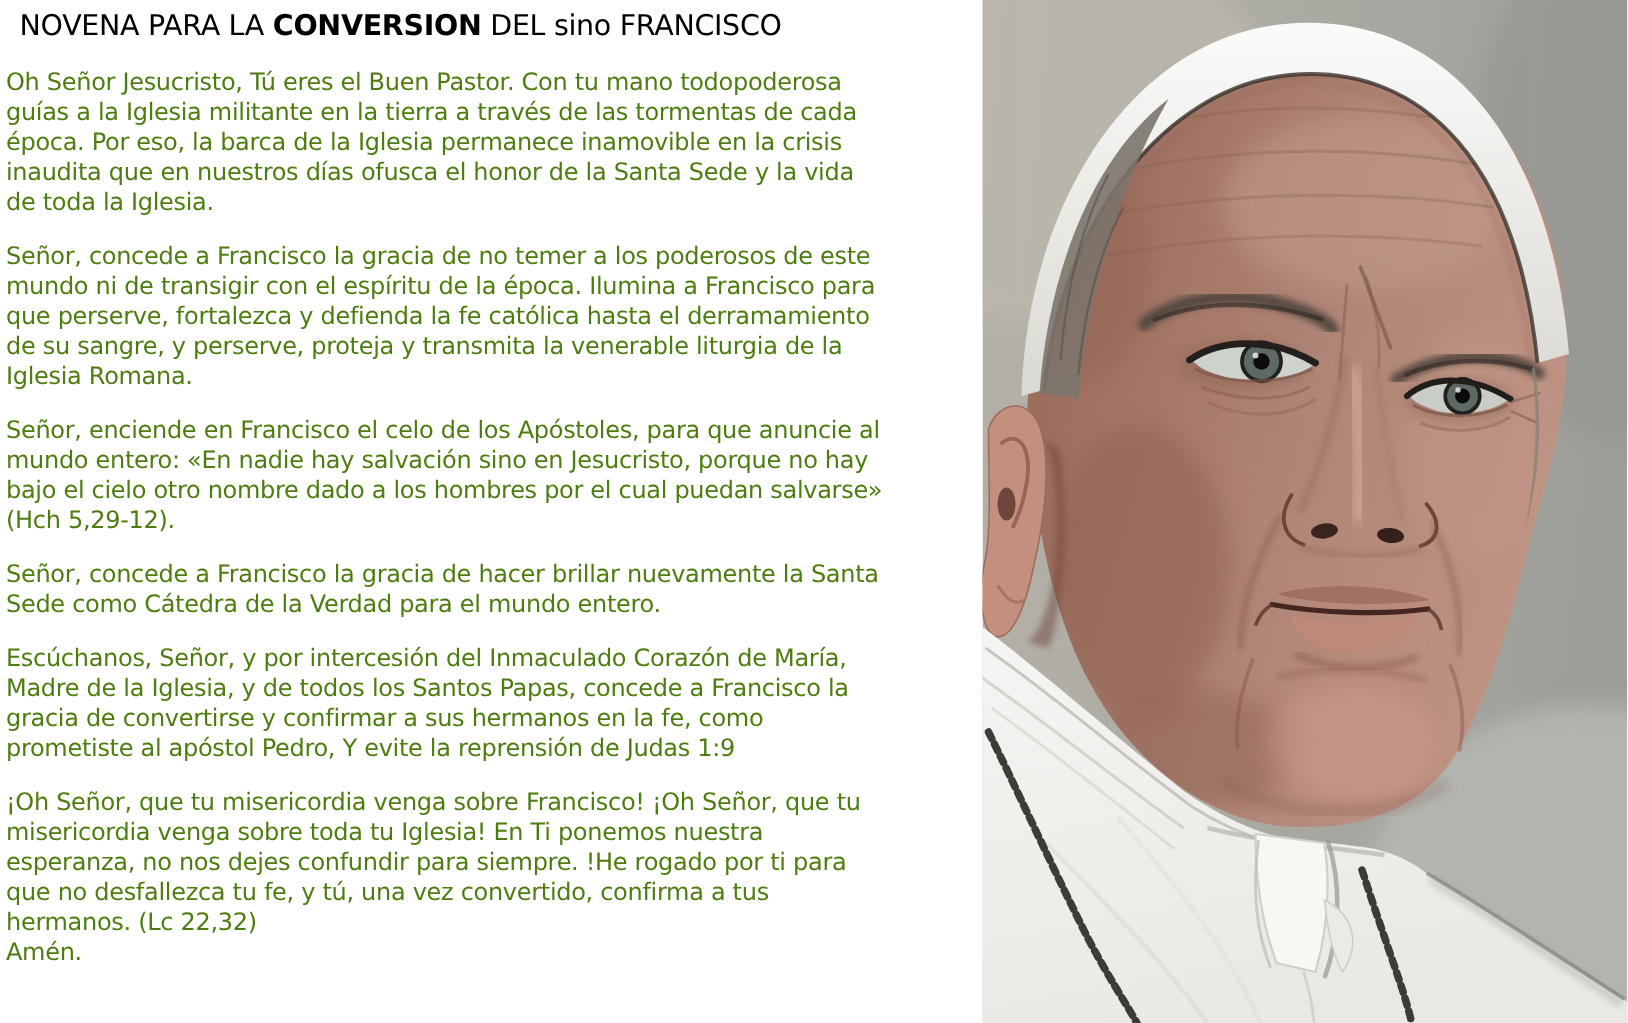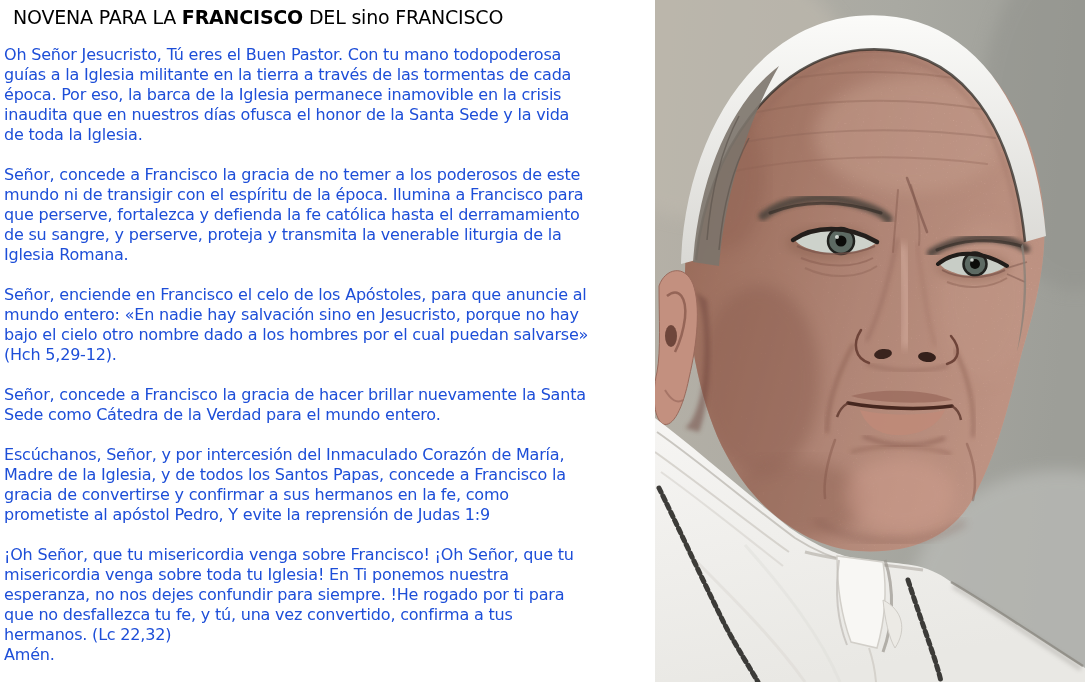--- a/index.html
+++ b/index.html
@@ -12,36 +12,36 @@
     position:absolute;left:4px;top:0;width:690px;z-index:1;
   }
   .title{
     margin:0;padding:6px 0 0 9px;
     font-size:19px;line-height:23px;font-weight:400;color:#000000;
     letter-spacing:-0.2px;white-space:pre;
   }
   .title .bold{font-weight:700;}
   .para{
     margin:16px 0 0 0;
-    font-size:16px;line-height:20px;color:#1d4ed8;
+    font-size:16px;line-height:20px;color:#4d7c0f;
     letter-spacing:-0.2px;white-space:pre;
   }
-  .para + .para{margin-top:20px;}
+  .para + .para{}
   .photo{
     position:absolute;left:655px;top:0;width:430px;height:682px;z-index:2;
   }
   .photo svg{display:block;}
 </style>
 </head>
 <body>
 
 <div class="page">
 
   <div class="text-col">
-    <h1 class="title"><span>NOVENA PARA LA </span><span class="bold">FRANCISCO</span><span> DEL sino FRANCISCO</span></h1>
+    <h1 class="title"><span>NOVENA PARA LA </span><span class="bold">CONVERSION</span><span> DEL sino FRANCISCO</span></h1>
 
     <div class="para">Oh Señor Jesucristo, Tú eres el Buen Pastor. Con tu mano todopoderosa
 guías a la Iglesia militante en la tierra a través de las tormentas de cada
 época. Por eso, la barca de la Iglesia permanece inamovible en la crisis
 inaudita que en nuestros días ofusca el honor de la Santa Sede y la vida
 de toda la Iglesia.</div>
     <div class="para">Señor, concede a Francisco la gracia de no temer a los poderosos de este
 mundo ni de transigir con el espíritu de la época. Ilumina a Francisco para
 que perserve, fortalezca y defienda la fe católica hasta el derramamiento
 de su sangre, y perserve, proteja y transmita la venerable liturgia de la

